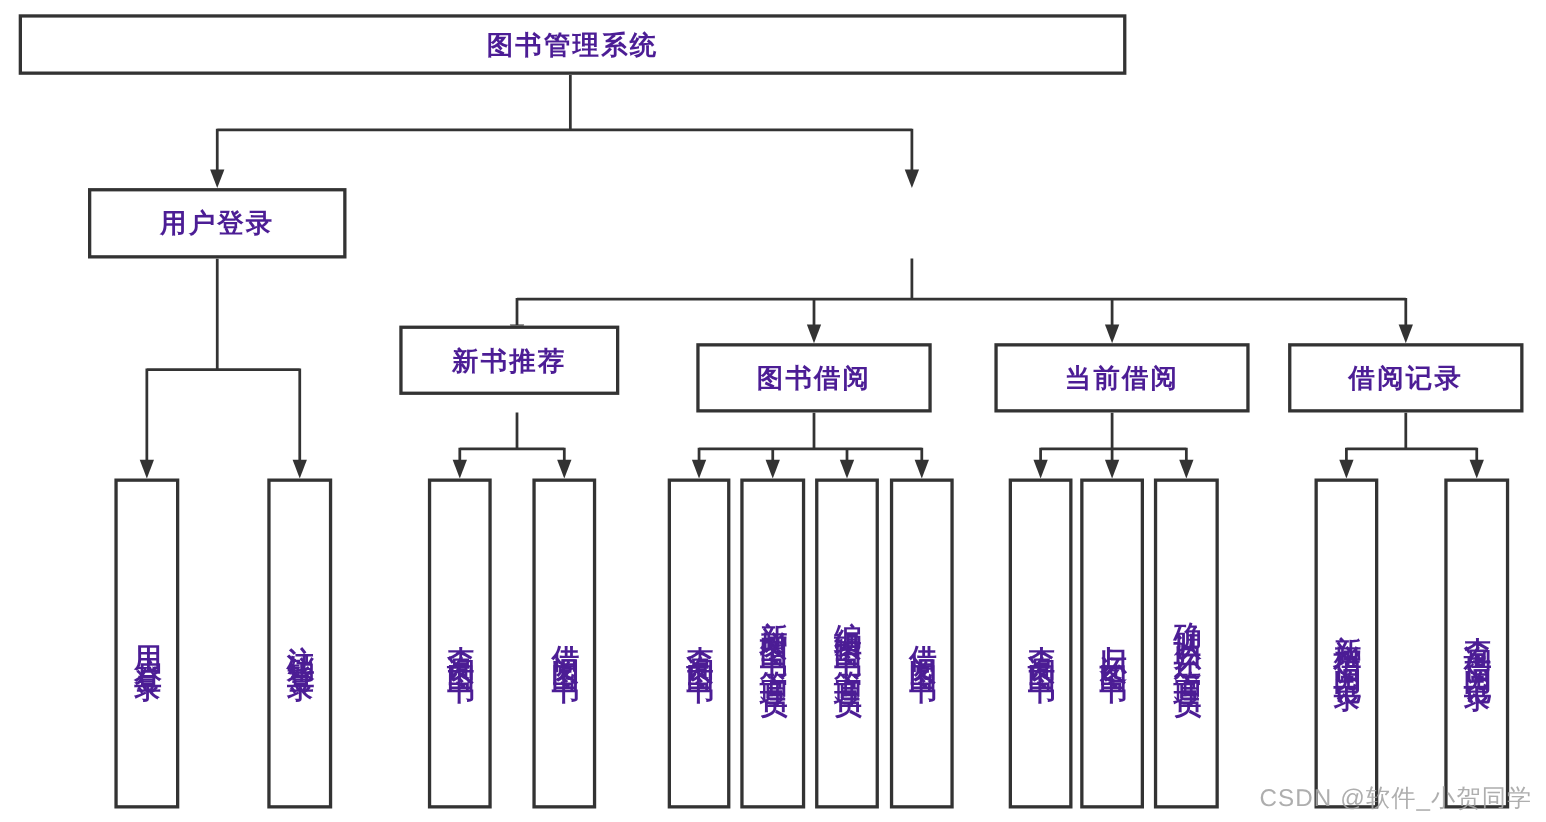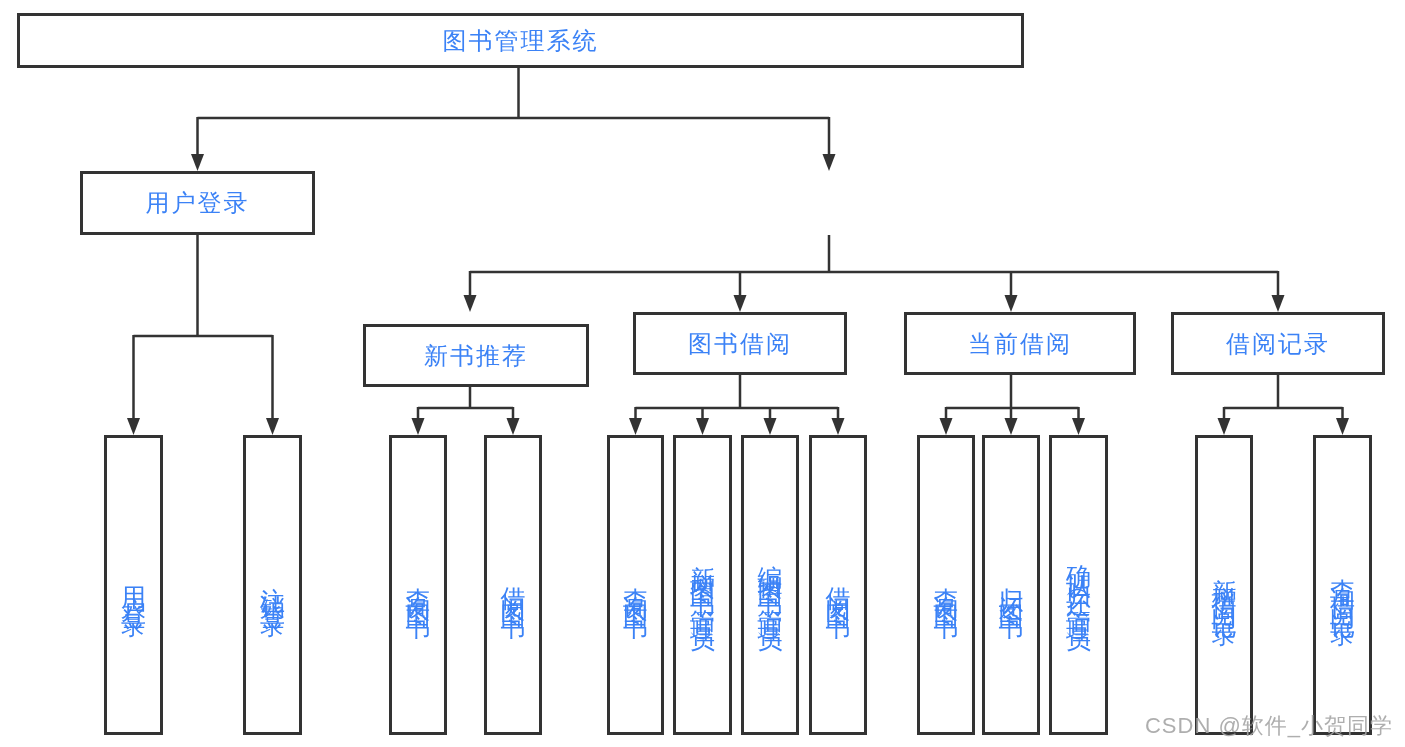--- a/index.html
+++ b/index.html
@@ -27,23 +27,24 @@
     border: 3px solid #333333;
     background: #ffffff;
     display: flex;
     align-items: center;
     justify-content: center;
     z-index: 2;
     color: #333333;
   }
   .node span {
     font-size: 24px;
-    color: #3b82f6;
+    color: #4c1d95;
     letter-spacing: 2px;
     white-space: nowrap;
+    font-weight: bold;
   }
   .leaf span {
     writing-mode: vertical-rl;
     text-orientation: mixed;
     letter-spacing: 9px;
     font-size: 25px;
     line-height: 1;
   }
   #watermark {
     position: absolute;
@@ -109,21 +110,21 @@
   </svg>
 
   <div class="node" style="left:17px; top:13px; width:1007px; height:55px;">
     <span>图书管理系统</span>
   </div>
 
   <div class="node" style="left:80px; top:171px; width:235px; height:64px;">
     <span>用户登录</span>
   </div>
 
-  <div class="node" style="left:363px; top:324px; width:226px; height:63px;">
+  <div class="node" style="left:363px; top:296px; width:200px; height:63px;">
     <span>新书推荐</span>
   </div>
   <div class="node" style="left:633px; top:312px; width:214px; height:63px;">
     <span>图书借阅</span>
   </div>
   <div class="node" style="left:904px; top:312px; width:232px; height:63px;">
     <span>当前借阅</span>
   </div>
   <div class="node" style="left:1171px; top:312px; width:214px; height:63px;">
     <span>借阅记录</span>

